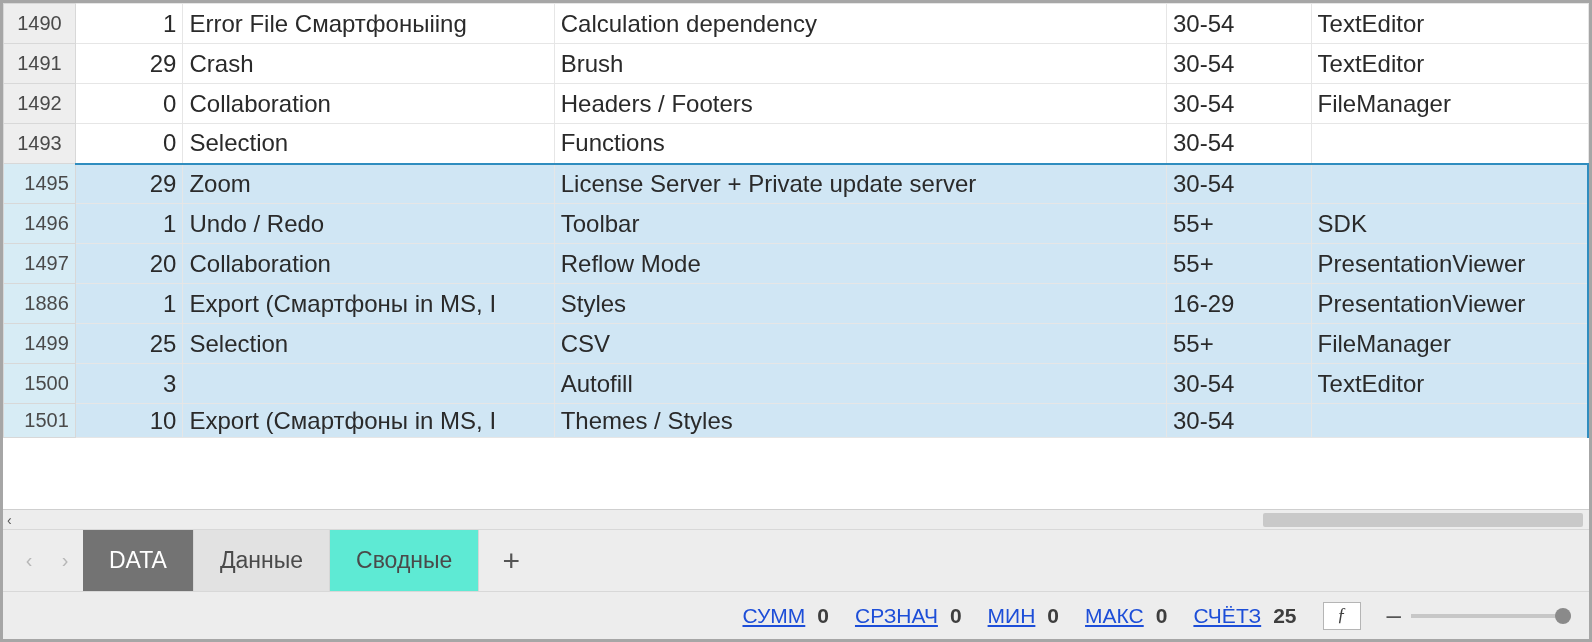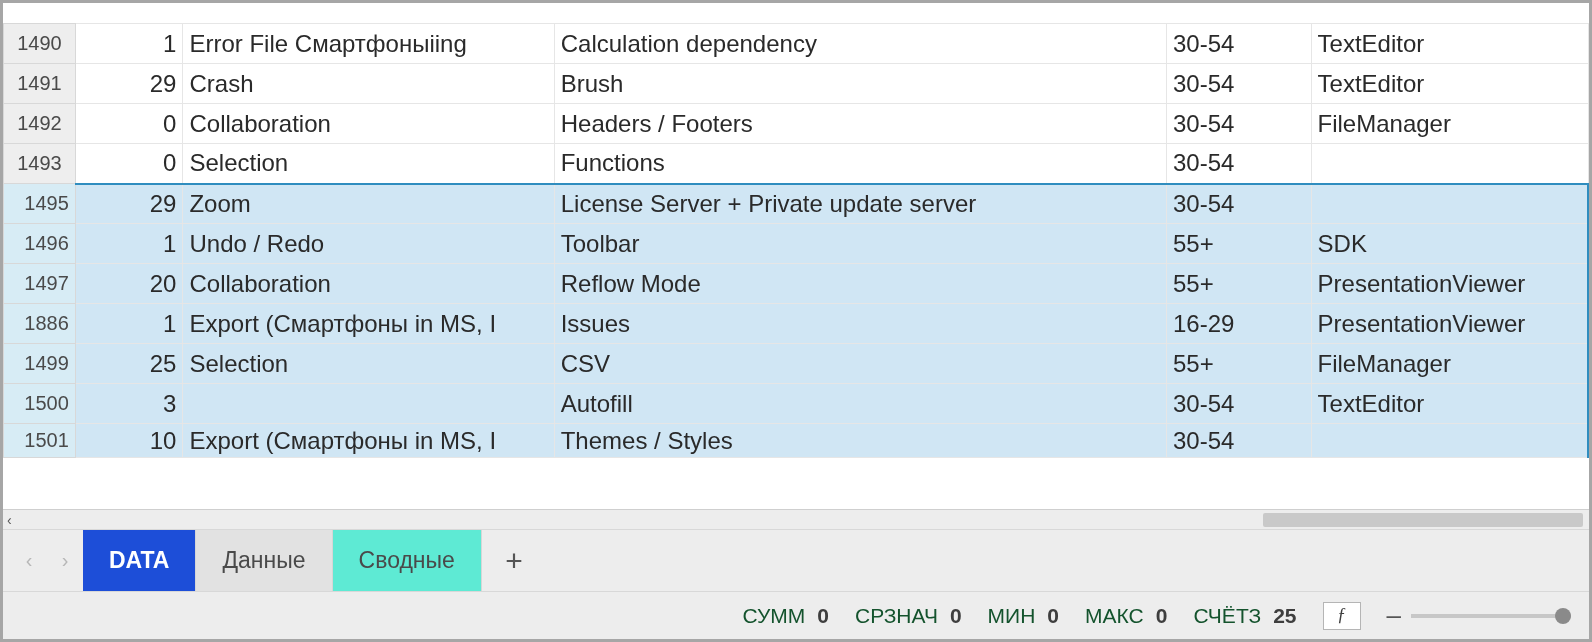--- a/index.html
+++ b/index.html
@@ -1,19 +1,19 @@
 <!DOCTYPE html>
 <html><head>
 <meta charset="utf-8">
 <style>
   * { box-sizing: border-box; margin: 0; padding: 0; }
   html, body { width: 1592px; height: 642px; overflow: hidden; font-family: "Segoe UI", Arial, sans-serif; }
   body { border: 3px solid #a6a6a6; background: #fff; display: flex; flex-direction: column; }
 
-  .grid-area { flex: 1 1 auto; overflow: hidden; position: relative; margin-top: 20px; }
+  .grid-area { flex: 1 1 auto; overflow: hidden; position: relative; }
   table { border-collapse: collapse; width: 100%; table-layout: fixed; }
   .gutter-col { width: 70px; }
   .colA { width: 105px; }
   .colB { width: 362px; }
   .colC { width: 597px; }
   .colD { width: 141px; }
   .colE { width: 270px; }
 
   td { height: 40px; border: 1px solid #e6e6e6; padding: 0 6px; font-size: 24px; color: #2a2a2a; white-space: nowrap; overflow: hidden; vertical-align: middle; }
   td.gutter { background: #eeeeee; color: #4a4a4a; font-size: 20px; text-align: center; border: 1px solid #d8d8d8; }
@@ -25,27 +25,27 @@
   tr.sel td.cell:last-of-type, tr.sel-first td.cell:last-of-type { border-right: 2px solid #2f8dbf; }
   tr.last td { height: 34px; }
 
   .hscroll { height: 20px; background: #ededed; border-top: 1px solid #cfcfcf; position: relative; display: flex; align-items: center; padding-left: 4px; }
   .hscroll .lt { font-size: 14px; color: #555; }
   .hscroll .track { position: absolute; right: 6px; top: 3px; height: 14px; width: 320px; background: #c9c9c9; border-radius: 2px; }
 
   .tabs { height: 62px; background: #ededed; display: flex; align-items: center; padding: 0 8px; gap: 0; border-top: 1px solid #d8d8d8; }
   .nav-arrow { width: 36px; height: 36px; display: flex; align-items: center; justify-content: center; color: #b7b7b7; font-size: 20px; cursor: pointer; }
   .tab { height: 62px; padding: 0 26px; display: flex; align-items: center; font-size: 23px; color: #4a4a4a; cursor: pointer; background: #e2e2e2; border-right: 1px solid #d6d6d6; }
-  .tab.active { background: #1d4ed8; color: #fff; font-weight: 700; }
+  .tab.active { background: #737373; color: #fff; font-weight: 400; }
   .tab.light { background: #5eead4; }
   .plus { width: 40px; display: flex; align-items: center; justify-content: center; font-size: 30px; color: #555; cursor: pointer; margin-left: 12px; }
 
   .status { height: 48px; background: #ededed; border-top: 1px solid #d8d8d8; display: flex; align-items: center; justify-content: flex-end; padding: 0 18px; gap: 26px; font-size: 21px; color: #3e3e3e; }
   .status .pair { display: flex; gap: 12px; align-items: baseline; }
-  .status .pair .lbl { color: #14532d; }
+  .status .pair .lbl { color: #1d4ed8; text-decoration: underline; }
   .status .pair .val { font-weight: 700; }
   .fx-btn { width: 38px; height: 28px; border: 1px solid #b5b5b5; background: #fff; display: flex; align-items: center; justify-content: center; font-style: italic; font-size: 18px; font-family: Georgia, serif; cursor: pointer; }
   .zoom { display: flex; align-items: center; gap: 10px; }
   .zoom .minus { font-size: 26px; color: #555; cursor: pointer; }
   .zoom .slider { width: 160px; height: 4px; background: #c7c7c7; position: relative; }
   .zoom .slider .knob { position: absolute; right: 0; top: -6px; width: 16px; height: 16px; border-radius: 50%; background: #8a8a8a; }
 
   
   tr.sel td.num, tr.sel-first td.num { border-left: 1px solid #d0e6f4; }
 </style>
@@ -116,21 +116,21 @@
           <td class="cell num">20</td>
           <td class="cell">Collaboration</td>
           <td class="cell">Reflow Mode</td>
           <td class="cell">55+</td>
           <td class="cell">PresentationViewer</td>
         </tr>
         <tr class="sel">
           <td class="gutter sel">1886</td>
           <td class="cell num">1</td>
           <td class="cell">Export (Смартфоны in MS, I</td>
-          <td class="cell">Issues</td>
+          <td class="cell">Styles</td>
           <td class="cell">16-29</td>
           <td class="cell">PresentationViewer</td>
         </tr>
         <tr class="sel">
           <td class="gutter sel">1499</td>
           <td class="cell num">25</td>
           <td class="cell">Selection</td>
           <td class="cell">CSV</td>
           <td class="cell">55+</td>
           <td class="cell">FileManager</td>

